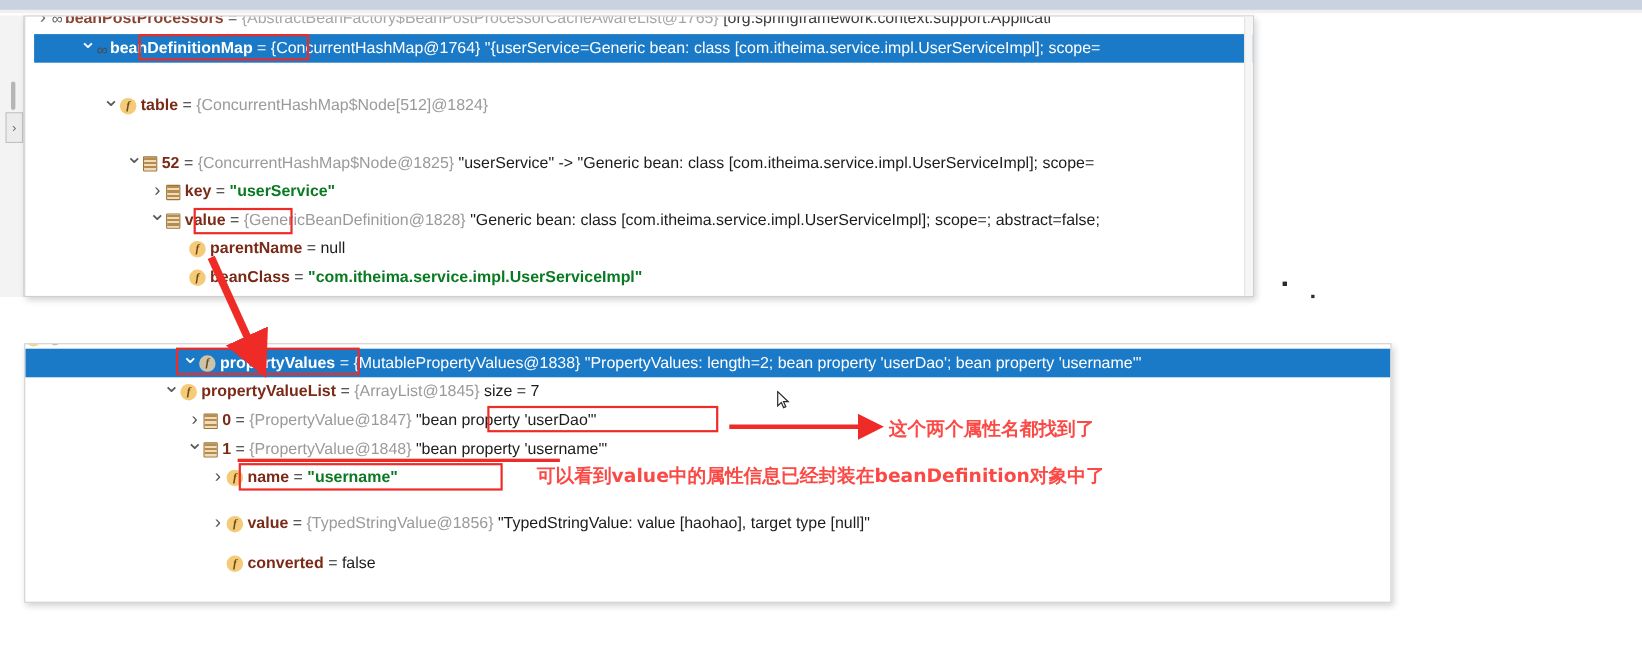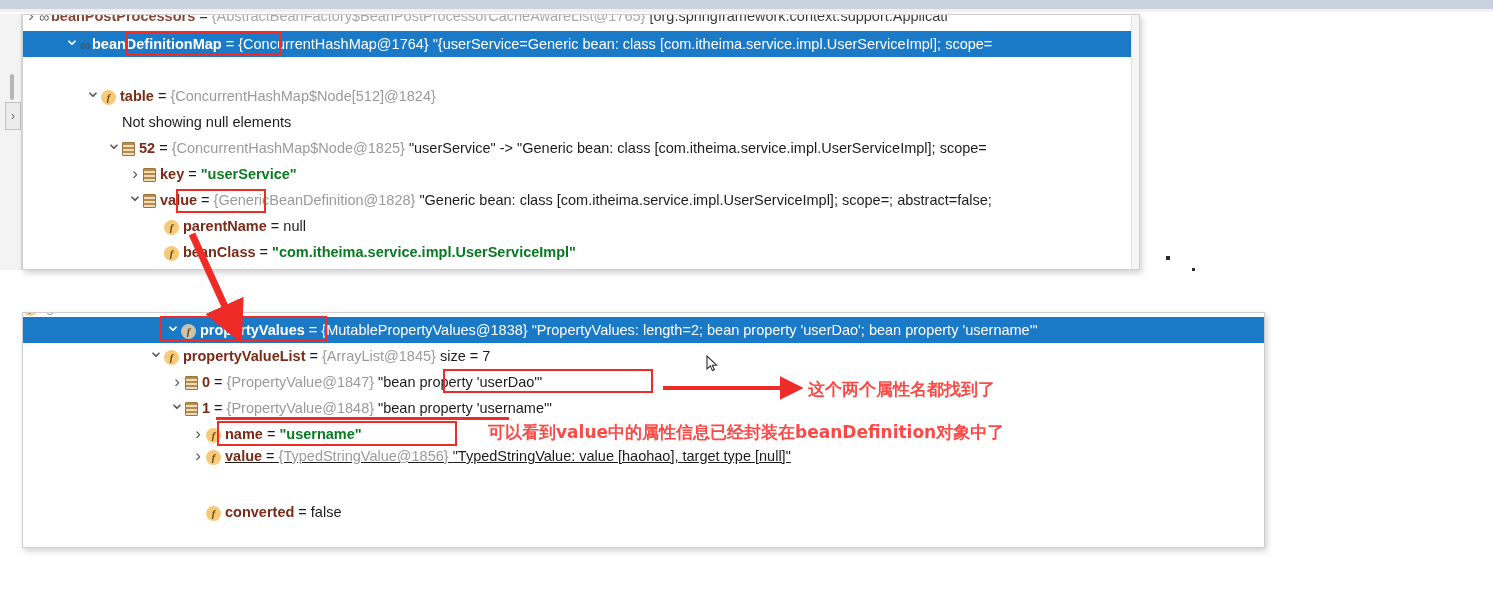--- a/index.html
+++ b/index.html
@@ -9,21 +9,21 @@
     font-family:"Liberation Sans","DejaVu Sans",sans-serif;
     overflow:hidden;position:relative;
   }
   
   .top-strip{position:absolute;left:0;top:0;width:1493px;height:9px;background:#c9d2e0;}
   .top-strip-2{position:absolute;left:0;top:9px;width:1493px;height:3px;background:#f0f0f0;}
 
   
   .panel{position:absolute;background:#ffffff;border:1px solid #cfcfcf;
          box-shadow:2px 3px 6px rgba(0,0,0,.18);box-sizing:border-box;overflow:hidden;}
-  #panel-top{left:22px;top:14px;width:1118px;height:256px;}
+  #panel-top{left:22px;top:14px;width:1118px;height:256px;padding-left:8px;}
   #panel-bottom{left:22px;top:312px;width:1243px;height:236px;}
 
   .rows{position:relative;width:100%;height:100%;}
   .row{position:absolute;left:0;right:0;height:26px;line-height:26px;
        white-space:nowrap;font-size:14.5px;color:#1c1c1c;}
   .row.sel{background:#1a7ac7;color:#ffffff;}
   .row .ind{display:inline-block;}
 
   
   .chev{display:inline-block;width:16px;text-align:center;color:#5a5a5a;
@@ -84,39 +84,38 @@
 <div class="gutter">
   <div class="sb-thumb"></div>
   <div class="exp-btn">›</div>
 </div>
 
 <div class="panel" id="panel-top">
   <div class="rows" id="rows-top">
       <div class="clip-row"><span class="ind" style="width: 68px;"></span><span class="chev right"></span><span class="ic ic-oo">∞</span><span class="nm-b">beanPostProcessors </span><span class="eq">= </span><span class="ref">{AbstractBeanFactory$BeanPostProcessorCacheAwareList@1765} </span><span class="plain">[org.springframework.context.support.Applicati</span></div>
       <div class="row sel" style="top: 16px;"><span class="ind" style="width: 41px;"></span><span class="chev down"></span><span class="ic ic-oo">∞</span><span class="nm-b">beanDefinitionMap </span><span class="eq">= </span><span class="ref">{ConcurrentHashMap@1764} </span><span class="plain">"{userService=Generic bean: class [com.itheima.service.impl.UserServiceImpl]; scope=</span></div>
       <div class="row" style="top: 68px;"><span class="ind" style="width: 62px;"></span><span class="chev down"></span><span class="ic ic-f">f</span><span class="nm-b">table </span><span class="eq">= </span><span class="ref">{ConcurrentHashMap$Node[512]@1824} </span></div>
-      <div class="row" style="top: 94px;"><span class="ind" style="width: 83px;"></span><span class="chev none"></span><span class="plain">Not showing null elements</span></div>
       <div class="row" style="top: 120px;"><span class="ind" style="width: 83px;"></span><span class="chev down"></span><span class="ic ic-list"></span><span class="nm-b">52 </span><span class="eq">= </span><span class="ref">{ConcurrentHashMap$Node@1825} </span><span class="plain">"userService" -&gt; "Generic bean: class [com.itheima.service.impl.UserServiceImpl]; scope=</span></div>
       <div class="row" style="top: 146px;"><span class="ind" style="width: 104px;"></span><span class="chev right"></span><span class="ic ic-list"></span><span class="nm-b">key </span><span class="eq">= </span><span class="str">"userService"</span></div>
       <div class="row" style="top: 172px;"><span class="ind" style="width: 104px;"></span><span class="chev down"></span><span class="ic ic-list"></span><span class="nm-b">value </span><span class="eq">= </span><span class="ref">{GenericBeanDefinition@1828} </span><span class="plain">"Generic bean: class [com.itheima.service.impl.UserServiceImpl]; scope=; abstract=false;</span></div>
       <div class="row" style="top: 198px;"><span class="ind" style="width: 125px;"></span><span class="chev none"></span><span class="ic ic-f">f</span><span class="nm-b">parentName </span><span class="eq">= </span><span class="plain">null</span></div>
       <div class="row" style="top: 224px;"><span class="ind" style="width: 125px;"></span><span class="chev none"></span><span class="ic ic-f">f</span><span class="nm-b">beanClass </span><span class="eq">= </span><span class="str">"com.itheima.service.impl.UserServiceImpl"</span></div>
     </div>
   <div class="sb-track"></div>
 </div>
 
 <div class="panel" id="panel-bottom">
   <div class="rows" id="rows-bottom">
       <div class="clip-row" style="top: -14px;"><span class="ind" style="width: 160px;"></span><span class="ic ic-f">f</span><span class="ref">  g</span></div>
       <div class="row sel" style="top: 4px; padding-left: 38px;"><span class="ind" style="width: 104px;"></span><span class="chev down"></span><span class="ic ic-f grey">f</span><span class="nm-b">propertyValues </span><span class="eq">= </span><span class="ref">{MutablePropertyValues@1838} </span><span class="plain">"PropertyValues: length=2; bean property 'userDao'; bean property 'username'"</span></div>
       <div class="row" style="top: 30px;"><span class="ind" style="width: 125px;"></span><span class="chev down"></span><span class="ic ic-f">f</span><span class="nm-b">propertyValueList </span><span class="eq">= </span><span class="ref">{ArrayList@1845} </span><span class="plain">size = 7</span></div>
       <div class="row" style="top: 56px;"><span class="ind" style="width: 146px;"></span><span class="chev right"></span><span class="ic ic-list"></span><span class="nm-b">0 </span><span class="eq">= </span><span class="ref">{PropertyValue@1847} </span><span class="plain">"bean property 'userDao'"</span></div>
       <div class="row" style="top: 82px;"><span class="ind" style="width: 146px;"></span><span class="chev down"></span><span class="ic ic-list"></span><span class="nm-b">1 </span><span class="eq">= </span><span class="ref">{PropertyValue@1848} </span><span class="plain">"bean property 'username'"</span></div>
       <div class="row" style="top: 108px;"><span class="ind" style="width: 167px;"></span><span class="chev right"></span><span class="ic ic-f">f</span><span class="nm-b">name </span><span class="eq">= </span><span class="str">"username"</span></div>
-      <div class="row" style="top: 130px; text-decoration: underline;"><span class="ind" style="width: 167px;"></span><span class="chev right"></span><span class="ic ic-f">f</span><span class="nm-b">value </span><span class="eq">= </span><span class="ref">{TypedStringValue@1856} </span><span class="plain">"TypedStringValue: value [haohao], target type [null]"</span></div>
+      <div class="row" style="top: 150px;"><span class="ind" style="width: 167px;"></span><span class="chev right"></span><span class="ic ic-f">f</span><span class="nm-b">value </span><span class="eq">= </span><span class="ref">{TypedStringValue@1856} </span><span class="plain">"TypedStringValue: value [haohao], target type [null]"</span></div>
       <div class="row" style="top: 186px;"><span class="ind" style="width: 167px;"></span><span class="chev none"></span><span class="ic ic-f">f</span><span class="nm-b">converted </span><span class="eq">= </span><span class="plain">false</span></div>
     </div>
 </div>
 
 <div class="hl" style="left:126px;top:31px;width:155px;height:24px;"></div>
 <div class="hl" style="left:176px;top:189px;width:90px;height:24px;"></div>
 <div class="hl" style="left:160px;top:316px;width:167px;height:25px;"></div>
 <div class="hl" style="left:443px;top:369px;width:210px;height:24px;"></div>
 <div class="hl" style="left:217px;top:421px;width:240px;height:25px;"></div>
 

